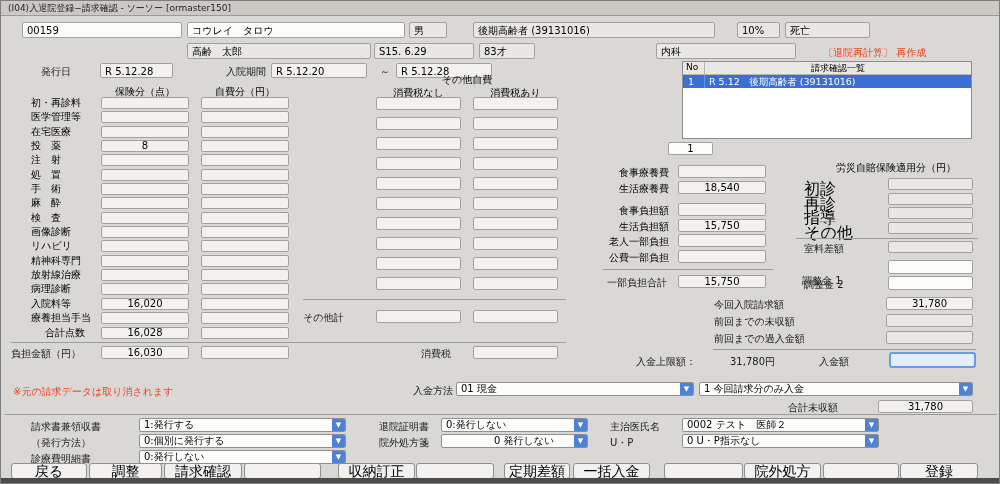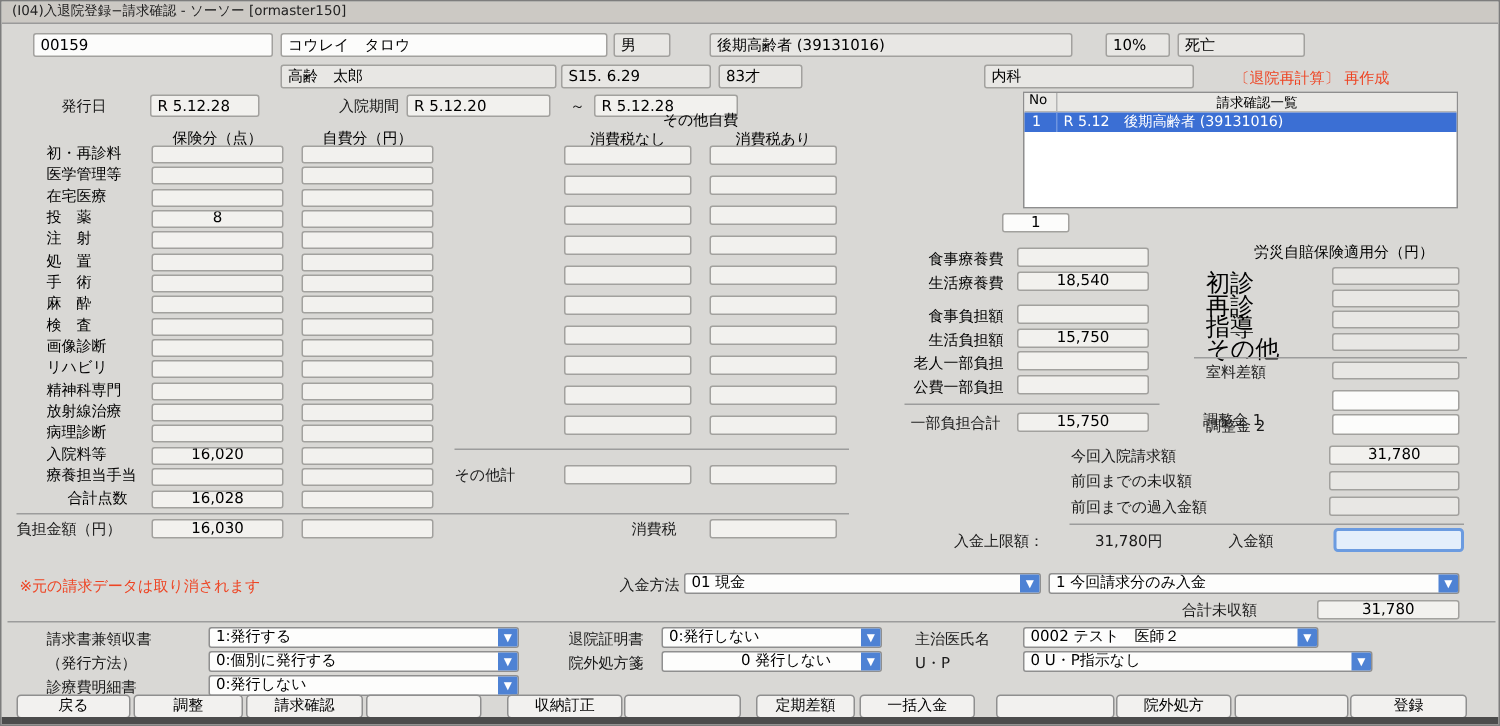--- a/index.html
+++ b/index.html
@@ -48,21 +48,21 @@
   #claim-list .ltx{flex:1;padding-left:4px;white-space:nowrap;overflow:hidden;}
   
   .dd{position:absolute;height:14px;background:#fdfdfc;border:1px solid #8f8f8f;border-radius:2px;
       box-sizing:border-box;display:flex;align-items:stretch;font-size:10px;}
   .ddv{flex:1;line-height:12px;padding:0 4px;white-space:nowrap;overflow:hidden;}
   .dda{width:13px;background:#4e82d4;color:#fff;font-size:7px;line-height:12px;text-align:center;border-radius:0 1px 1px 0;}
   
   .deposit{background:#e3eefb;border:2px solid #6b9be0;border-radius:3px;}
   
   #btnbar .btn{position:absolute;top:462px;height:16px;background:#f2f1ef;border:1px solid #8f8f8f;border-radius:3px;
-      font-size:10px;line-height:14px;text-align:center;box-sizing:border-box;}
+      font-size:14px;line-height:14px;text-align:center;box-sizing:border-box;}
   #btnbar .btn:nth-of-type(1){left:10px;width:76px}
   #btnbar .btn:nth-of-type(2){left:88px;width:73px}
   #btnbar .btn:nth-of-type(3){left:163px;width:78px}
   #btnbar .btn:nth-of-type(4){left:243px;width:77px}
   #btnbar .btn:nth-of-type(5){left:337px;width:77px}
   #btnbar .btn:nth-of-type(6){left:415px;width:78px}
   #btnbar .btn:nth-of-type(7){left:503px;width:66px}
   #btnbar .btn:nth-of-type(8){left:572px;width:77px}
   #btnbar .btn:nth-of-type(9){left:663px;width:79px}
   #btnbar .btn:nth-of-type(10){left:743px;width:77px}
@@ -411,21 +411,21 @@
     <span class="ddv">0 発行しない</span>
     <span class="dda">▼</span>
   </div>
 
   <div class="lbl" style="left:609px;top:419px;">主治医氏名</div>
   <div class="dd" style="left:681px;top:417px;width:197px;">
     <span class="ddv">0002 テスト　医師２</span>
     <span class="dda">▼</span>
   </div>
   <div class="lbl" style="left:609px;top:435px;">U・P</div>
-  <div class="dd" style="left:681px;top:433px;width:233px;">
+  <div class="dd" style="left:681px;top:433px;width:197px;">
     <span class="ddv">0 U・P指示なし</span>
     <span class="dda">▼</span>
   </div>
 
   <div id="btnbar">
 
       <div class="btn">戻る</div>
 
       <div class="btn">調整</div>
 

